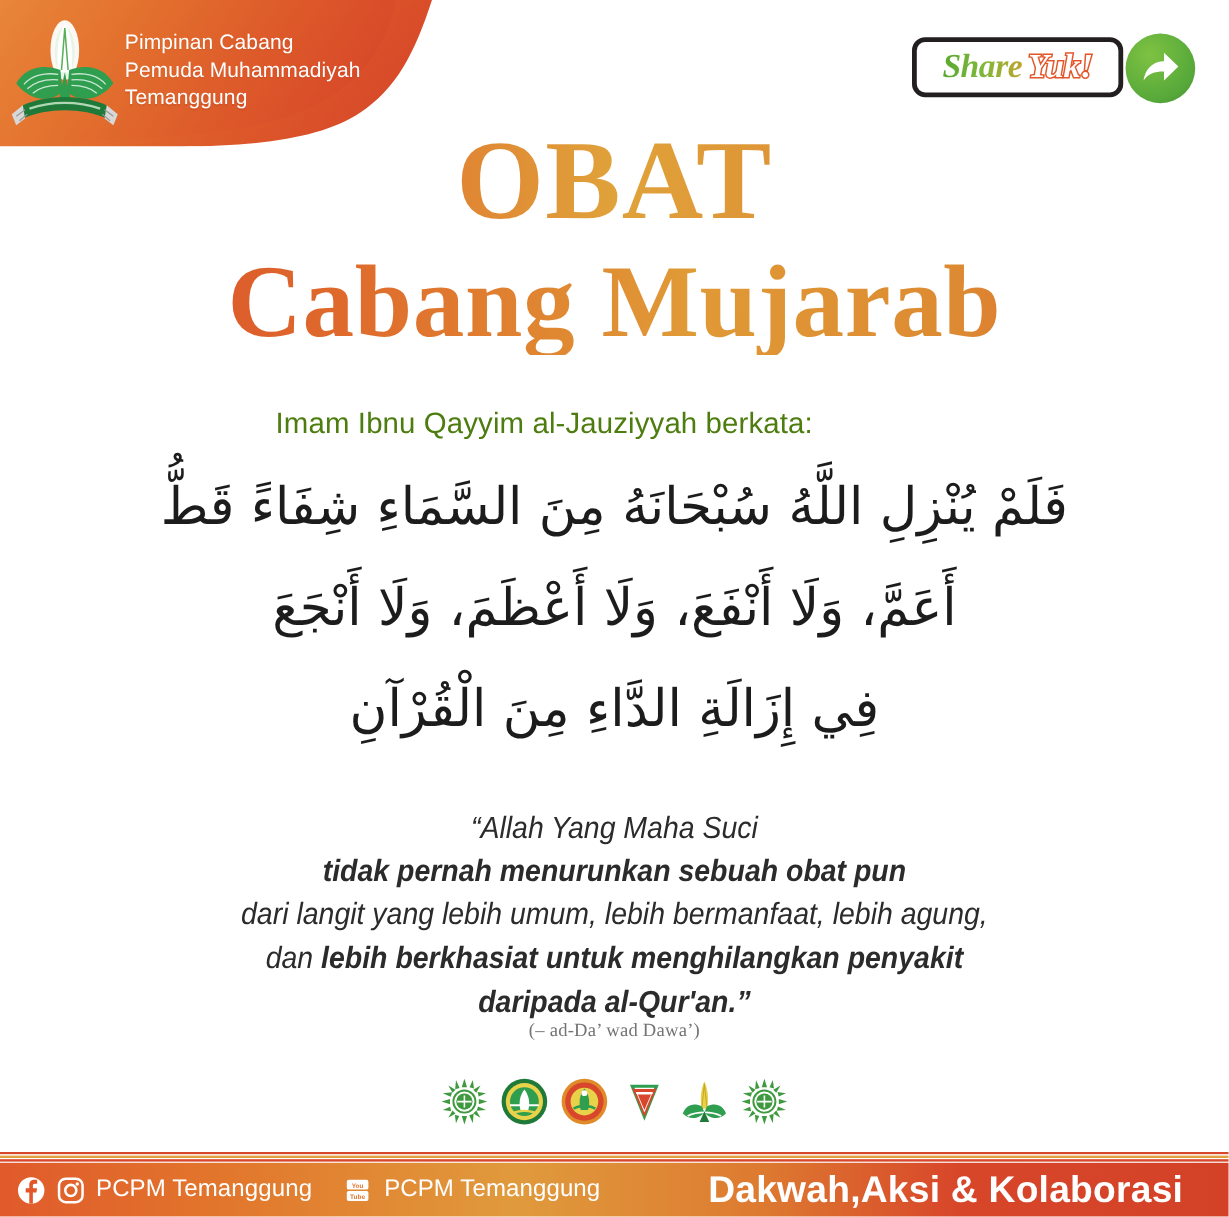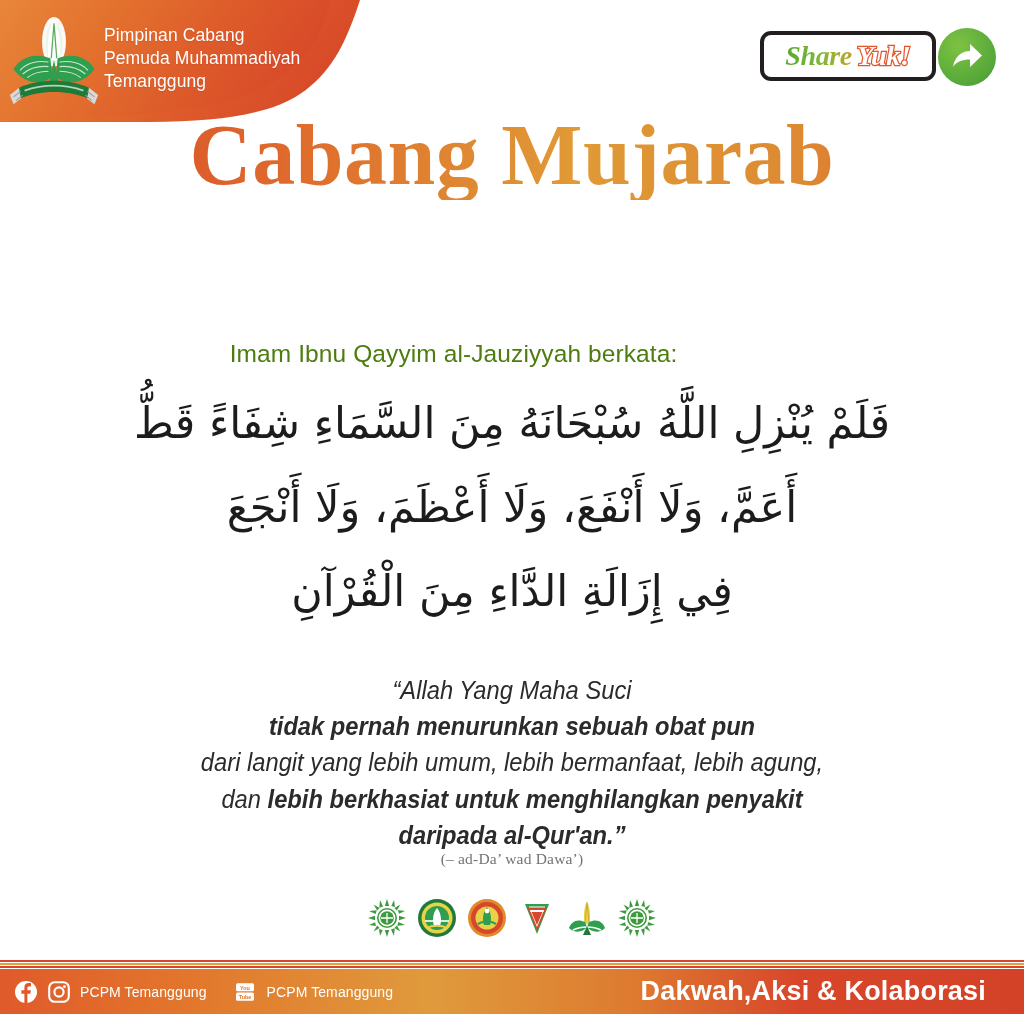--- a/index.html
+++ b/index.html
@@ -177,29 +177,29 @@
   .footer-bar{
     position:absolute;left:0;top:9px;width:1024px;height:45px;
     background:linear-gradient(90deg,#e05a2b 0%,#e2762c 18%,#e09a3c 42%,#dd7a30 62%,#d8462a 78%,#d34227 100%);
     display:flex;align-items:center;
   }
   .social-group{
     display:flex;align-items:center;gap:9px;
     margin-left:14px;
   }
   .social-label{
-    color:#ffffff;font-size:14px;letter-spacing:.1px;
+    color:#ffffff;font-size:20px;letter-spacing:.1px;
     white-space:nowrap;
   }
   .yt-group{display:flex;align-items:center;gap:10px;margin-left:26px;}
   .tagline{
     position:absolute;right:38px;top:0;height:45px;
     display:flex;align-items:center;
     color:#ffffff;
-    font-size:27px;
+    font-size:31px;
     font-weight:700;
     letter-spacing:.2px;
     white-space:nowrap;
   }
 </style>
 </head>
 <body>
 
 <div class="poster">
 
@@ -258,20 +258,21 @@
       <span class="yuk-word">Yuk!</span>
     </div>
     <div class="share-circle">
       <svg width="34" height="30" viewBox="0 0 34 30">
         <path d="M3 25 C5 13 13 9 20 9 L20 2 L32 13.5 L20 25 L20 17.5 C12 17.5 6.5 19.5 3 25 Z" fill="#ffffff"></path>
       </svg>
     </div>
   </div>
 
   <div class="title-block">
+    <div class="title-main">OBAT</div>
     <div class="title-sub">Cabang Mujarab</div>
   </div>
 
   <div class="intro-line">Imam Ibnu Qayyim al-Jauziyyah berkata:</div>
 
   <div class="arabic-block">
     <div class="arabic-line">فَلَمْ يُنْزِلِ اللَّهُ سُبْحَانَهُ مِنَ السَّمَاءِ شِفَاءً قَطُّ</div>
     <div class="arabic-line">أَعَمَّ، وَلَا أَنْفَعَ، وَلَا أَعْظَمَ، وَلَا أَنْجَعَ</div>
     <div class="arabic-line">فِي إِزَالَةِ الدَّاءِ مِنَ الْقُرْآنِ</div>
   </div>

